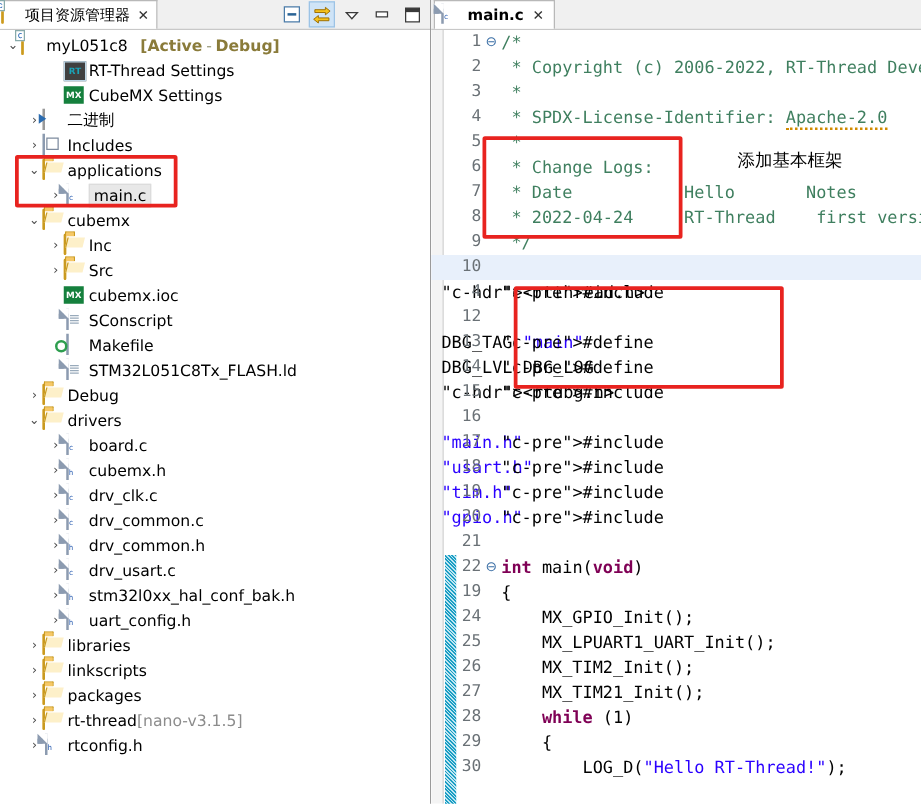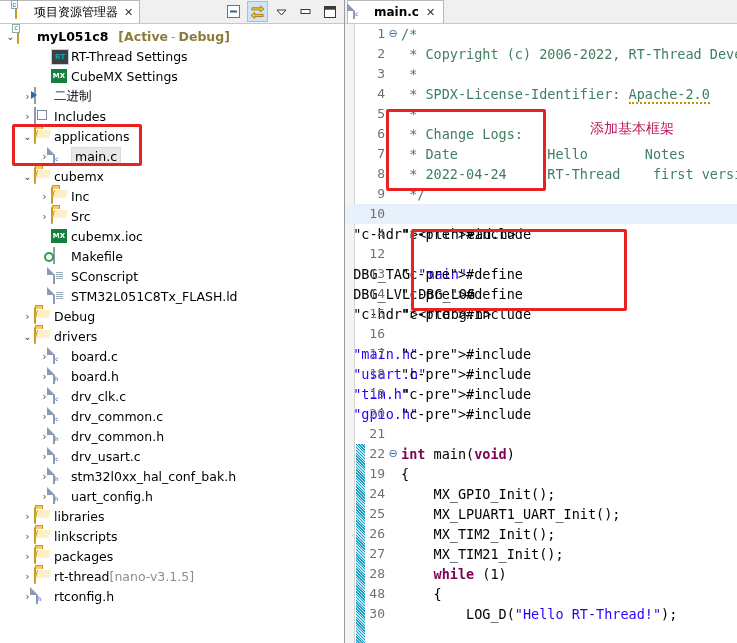--- a/index.html
+++ b/index.html
@@ -10,21 +10,21 @@
     font-size:12px;color:#000;
   }
   #app{position:relative;width:737px;height:643px;display:flex;}
 
   
   #left{width:345px;height:643px;position:relative;background:#ffffff;
         border-right:1px solid #9a9a9a;box-sizing:border-box;}
   .panel-tabbar{height:24px;background:#f0f0f0;position:relative;
         border-bottom:1px solid #c8c8c8;box-sizing:border-box;}
   .panel-tab{position:absolute;left:0;top:0;height:23px;display:flex;align-items:center;
-        padding:0 6px 0 14px;background:#ffffff;border-right:1px solid #b8b8b8;
+        padding:0 6px 0 0;background:#ffffff;border-right:1px solid #b8b8b8;
         border-top:1px solid #b8b8b8;box-sizing:border-box;}
   .panel-tab .ptitle{font-size:12px;color:#000;margin:0 6px 0 4px;
         font-family:"DejaVu Sans","Liberation Sans",sans-serif;}
   .closex{font-size:11px;color:#333;line-height:1;font-family:"DejaVu Sans",sans-serif;}
 
   .tb-icons{position:absolute;right:4px;top:1px;display:flex;align-items:center;gap:3px;}
   .tbbtn{width:21px;height:21px;display:flex;align-items:center;justify-content:center;
          box-sizing:border-box;}
   .tbbtn.active{background:#cfe4f7;border:1px solid #9cc3e5;}
 
@@ -71,21 +71,21 @@
      border-bottom:4px solid transparent;border-left:6px solid #2b6cb0;}
   .ic-inc{width:14px;height:14px;margin-top:1px;background:#f3f3f3;border:1px solid #8c9bb0;
      position:relative;}
   .ic-inc:after{content:"";position:absolute;left:2px;top:2px;width:8px;height:8px;
      border:1px solid #7d8b9e;background:#fff;}
   .ic-make{width:12px;height:14px;margin:1px 0 0 2px;background:#fcfcfc;border:1px solid #8c9bb0;
      position:relative;}
   .ic-make:after{content:"";position:absolute;right:0px;bottom:1px;width:6px;height:6px;
      border:2px solid #2e9e4f;border-radius:50%;}
 
-  .bold{font-weight:bold;}
+  .bold{font-weight:normal;}
   .active-dbg{color:#8a7b3a;font-weight:bold;margin-left:10px;text-align:right;}
   .active-dbg .dim{font-weight:normal;color:#9b9b7d;}
   .nano{color:#8c8c8c;}
 
   
   .redbox{position:absolute;border:3px solid #e8231f;border-radius:2px;
           pointer-events:none;box-sizing:border-box;}
 
   
   #right{width:392px;height:643px;position:relative;background:#ffffff;box-sizing:border-box;}
@@ -109,21 +109,21 @@
       font-family:"DejaVu Sans Mono",monospace;font-size:13px;}
   .fold{position:absolute;left:42px;width:12px;text-align:center;color:#3a6ea5;font-size:11px;
       font-family:"DejaVu Sans",sans-serif;}
   .src{position:absolute;left:56px;color:#000;}
 
   .c-cmt{color:#3f7f5f;}
   .c-str{color:#2a00ff;}
   .c-kw{color:#7f0055;font-weight:bold;}
   .squig{border-bottom:2px dotted #d08a00;}
 
-  .note-cn{position:absolute;color:#be185d;font-size:14px;font-weight:500;
+  .note-cn{position:absolute;color:#000000;font-size:14px;font-weight:500;
      font-family:"DejaVu Sans","Liberation Sans",sans-serif;white-space:nowrap;}
 </style>
 </head>
 <body>
 
 <div id="app">
 
   <div id="left">
 
     <div class="panel-tabbar">
@@ -227,52 +227,52 @@
           </div>
           <div class="row" style="padding-left: 38px;">
             <span class="arrow none">›</span>
             <span class="ico">
               <span class="ic-mx">MX</span>
             </span>
             <span class="lbl">cubemx.ioc</span>
           </div>
           <div class="row" style="padding-left: 38px;">
             <span class="arrow none">›</span>
+            <span class="ico"><span class="ic-file doc"></span></span>
+            <span class="lbl">SConscript</span>
+          </div>
+          <div class="row" style="padding-left: 38px;">
+            <span class="arrow none">›</span>
             <span class="ico"><span class="ic-make"></span></span>
             <span class="lbl">Makefile</span>
           </div>
           <div class="row" style="padding-left: 38px;">
             <span class="arrow none">›</span>
             <span class="ico"><span class="ic-file doc"></span></span>
-            <span class="lbl">SConscript</span>
-          </div>
-          <div class="row" style="padding-left: 38px;">
-            <span class="arrow none">›</span>
-            <span class="ico"><span class="ic-file doc"></span></span>
             <span class="lbl">STM32L051C8Tx_FLASH.ld</span>
           </div>
           <div class="row" style="padding-left: 21px;">
             <span class="arrow">›</span>
             <span class="ico"><span class="ic-folder"></span></span>
             <span class="lbl">Debug</span>
           </div>
           <div class="row" style="padding-left: 21px;">
             <span class="arrow">⌄</span>
             <span class="ico"><span class="ic-folder"></span></span>
             <span class="lbl">drivers</span>
           </div>
           <div class="row" style="padding-left: 38px;">
             <span class="arrow">›</span>
             <span class="ico"><span class="ic-file"><span class="tag">c</span></span></span>
             <span class="lbl">board.c</span>
           </div>
           <div class="row" style="padding-left: 38px;">
             <span class="arrow">›</span>
             <span class="ico"><span class="ic-file"><span class="tag">h</span></span></span>
-            <span class="lbl">board.h</span>
+            <span class="lbl">cubemx.h</span>
           </div>
           <div class="row" style="padding-left: 38px;">
             <span class="arrow">›</span>
             <span class="ico"><span class="ic-file"><span class="tag">c</span></span></span>
             <span class="lbl">drv_clk.c</span>
           </div>
           <div class="row" style="padding-left: 38px;">
             <span class="arrow">›</span>
             <span class="ico"><span class="ic-file"><span class="tag">c</span></span></span>
             <span class="lbl">drv_common.c</span>
@@ -365,21 +365,21 @@
           <div class="cline"><span class="ln">19</span><span class="src"><span class="&lt;span">"c-pre"</span>&gt;#include</span> <span class="c-str">"tim.h"</span></div>
           <div class="cline"><span class="ln">20</span><span class="src"><span class="&lt;span">"c-pre"</span>&gt;#include</span> <span class="c-str">"gpio.h"</span></div>
           <div class="cline"><span class="ln">21</span><span class="src"></span></div>
           <div class="cline"><span class="ln">22</span><span class="fold">⊖</span><span class="src"><span class="c-kw">int</span> main(<span class="c-kw">void</span>)</span></div>
           <div class="cline"><span class="ln">19</span><span class="src">{</span></div>
           <div class="cline"><span class="ln">24</span><span class="src">    MX_GPIO_Init();</span></div>
           <div class="cline"><span class="ln">25</span><span class="src">    MX_LPUART1_UART_Init();</span></div>
           <div class="cline"><span class="ln">26</span><span class="src">    MX_TIM2_Init();</span></div>
           <div class="cline"><span class="ln">27</span><span class="src">    MX_TIM21_Init();</span></div>
           <div class="cline"><span class="ln">28</span><span class="src">    <span class="c-kw">while</span> (1)</span></div>
-          <div class="cline"><span class="ln">48</span><span class="src">    {</span></div>
+          <div class="cline"><span class="ln">29</span><span class="src">    {</span></div>
           <div class="cline"><span class="ln">30</span><span class="src">        LOG_D(<span class="c-str">"Hello RT-Thread!"</span>);</span></div>
         </div>
 
       <div class="redbox" style="left:41px;top:85px;width:160px;height:82px;"></div>
       <div class="redbox" style="left:66px;top:205px;width:216px;height:82px;"></div>
       <div class="note-cn" style="left:245px;top:96px;">添加基本框架</div>
     </div>
   </div>
 </div>
 

